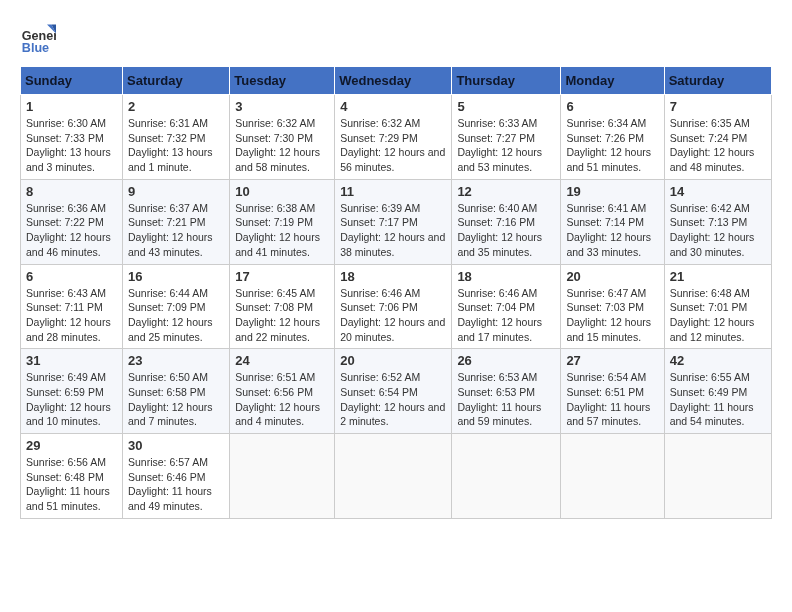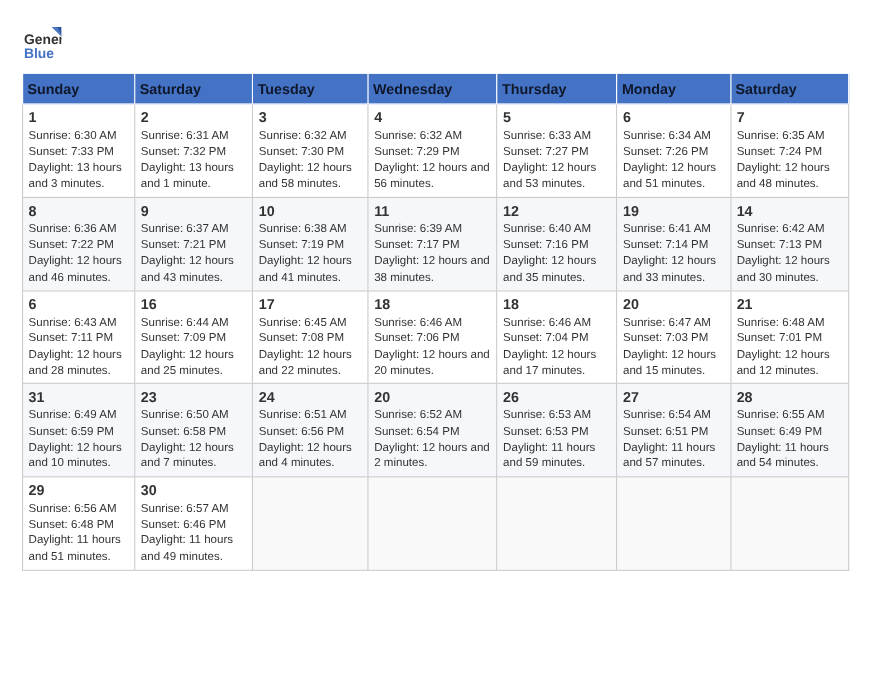--- a/index.html
+++ b/index.html
@@ -340,21 +340,21 @@
         </td>
         <td>
           <span class="day-num">27</span>
         <div class="day-info">
           Sunrise: 6:54 AM<br>
           Sunset: 6:51 PM<br>
           Daylight: 11 hours and 57 minutes.
         </div>
         </td>
         <td>
-          <span class="day-num">28</span>
+          <span class="day-num">42</span>
         <div class="day-info">
           Sunrise: 6:55 AM<br>
           Sunset: 6:49 PM<br>
           Daylight: 11 hours and 54 minutes.
         </div>
         </td>
       </tr>
       <tr>
         <td>
           <span class="day-num">29</span>

